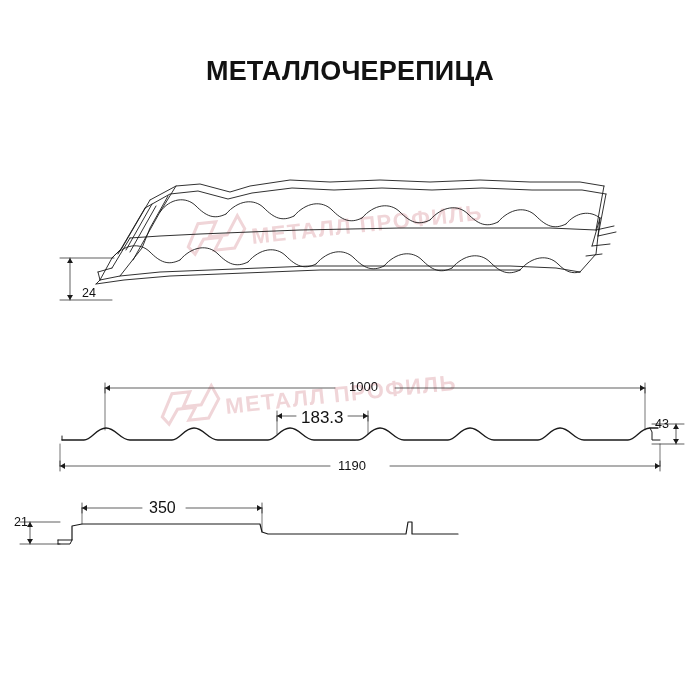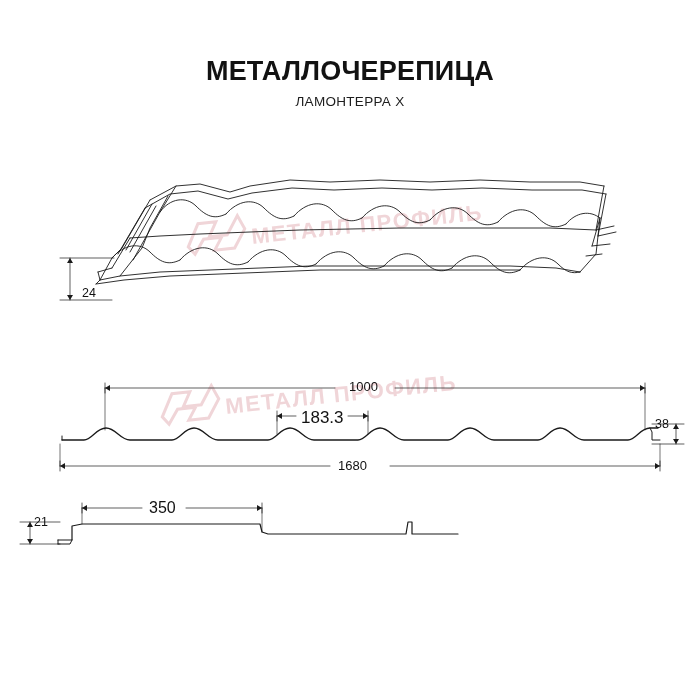--- a/index.html
+++ b/index.html
@@ -57,21 +57,20 @@
     font-family: "Liberation Sans", sans-serif;
   }
 </style>
 </head>
 <body>
 
 <div class="page">
 
   <div class="title-block">
     <div class="title">МЕТАЛЛОЧЕРЕПИЦА</div>
-    <div class="subtitle">ЛАМОНТЕРРА X</div>
   </div>
 
   <svg class="drawing" viewBox="0 0 700 700" aria-hidden="true">
     <g opacity="1">
 
       <g transform="translate(186,225) rotate(-6)">
         <path d="M0,22 L12,0 L30,0 L22,14 L40,14 L52,-4 L58,10 L46,28 L26,28 L34,16 L16,16 L6,30 Z" fill="none" stroke="#f0d5d8" stroke-width="3"></path>
       </g>
       <g transform="translate(250,222) rotate(-6)">
         <text x="0" y="22" font-family="Liberation Sans, sans-serif" font-size="22" font-weight="bold" fill="#f0d5d8" letter-spacing="1.5">МЕТАЛЛ ПРОФИЛЬ</text>
@@ -232,18 +231,18 @@
         <path d="M27,527 L30,522 L33,527" fill="#1a1a1a" stroke="none"></path>
         <path d="M27,539 L30,544 L33,539" fill="#1a1a1a" stroke="none"></path>
       </g>
 
     </g>
   </svg>
 
   <div class="dim-label" style="left:82px; top:286px;">24</div>
   <div class="dim-label" style="left:349px; top:379px; font-size:13px;">1000</div>
   <div class="dim-label" style="left:301px; top:408px; font-size:17px;">183.3</div>
-  <div class="dim-label" style="left:655px; top:417px; font-size:12.5px;">38</div>
-  <div class="dim-label" style="left:338px; top:458px; font-size:13px;">1680</div>
+  <div class="dim-label" style="left:655px; top:417px; font-size:12.5px;">43</div>
+  <div class="dim-label" style="left:338px; top:458px; font-size:13px;">1190</div>
   <div class="dim-label" style="left:149px; top:499px; font-size:16px;">350</div>
-  <div class="dim-label" style="left:34px; top:515px; font-size:12.5px;">21</div>
+  <div class="dim-label" style="left:14px; top:515px; font-size:12.5px;">21</div>
 
 </div>
 
 </body></html>

